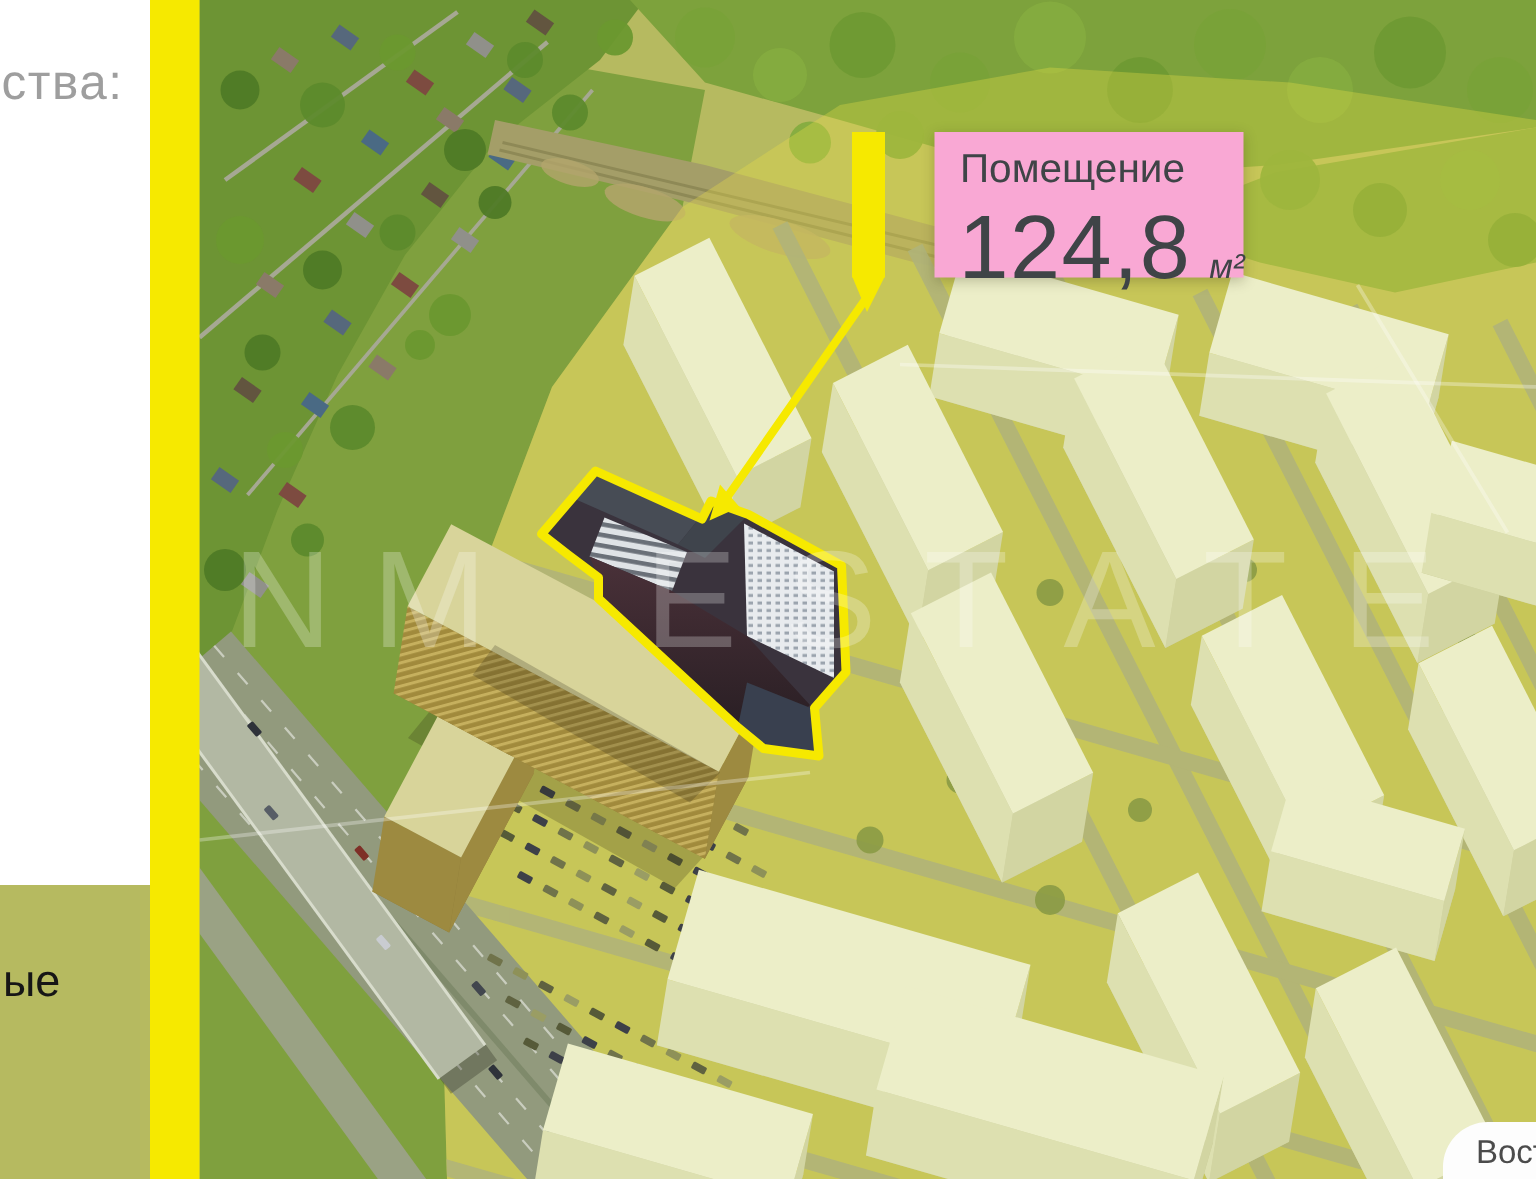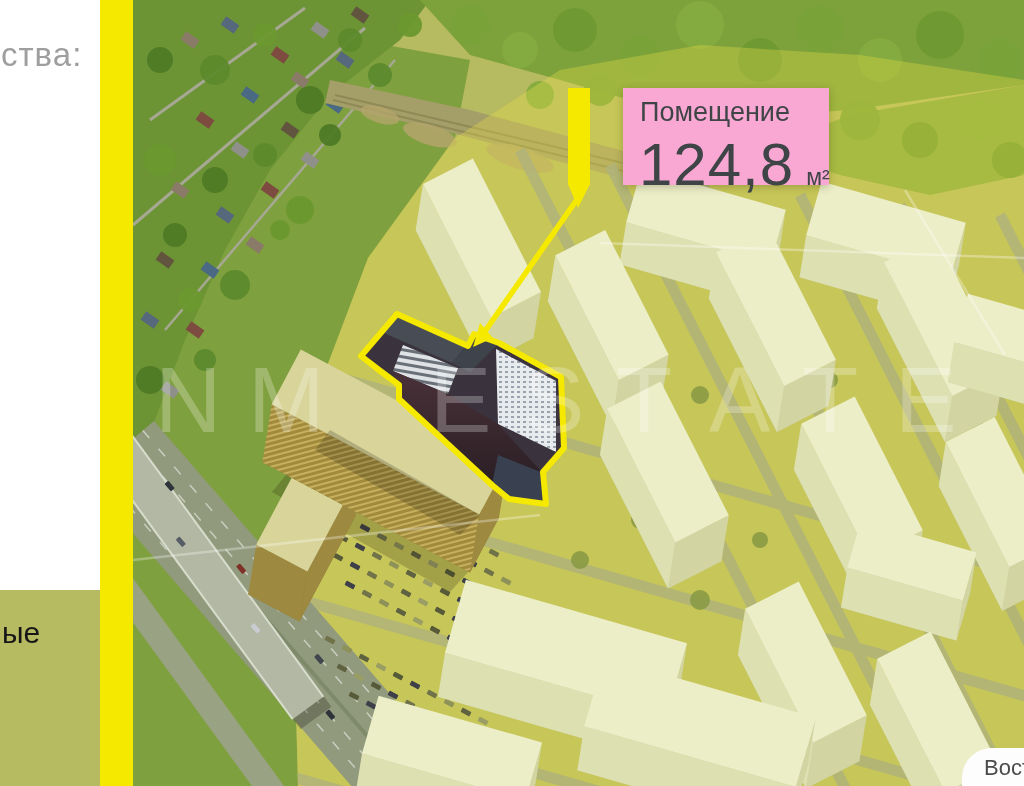--- a/index.html
+++ b/index.html
@@ -7,31 +7,31 @@
          font-family:"Liberation Sans", sans-serif;}
   
   .scene{position:absolute;inset:0;z-index:1;}
   
   .watermark{position:absolute;inset:0;z-index:2;pointer-events:none;}
   .watermark span{position:absolute;top:348px;font-size:92px;font-weight:400;
          color:rgba(255,255,255,0.25);letter-spacing:0;}
   
   .left-panel{position:absolute;left:0;top:0;width:100px;height:590px;background:#ffffff;z-index:4;}
   .left-text-top{position:absolute;left:1px;top:36px;font-size:33px;letter-spacing:1px;color:#9e9e9e;white-space:nowrap;}
-  .left-text-bottom{position:absolute;left:2px;top:616px;font-size:30px;color:#161616;white-space:nowrap;}
+  .left-text-bottom{position:absolute;left:2px;top:638px;font-size:30px;color:#161616;white-space:nowrap;}
   .accent-stripe{position:absolute;left:100px;top:0;width:33px;height:786px;background:var(--accent,#f6e900);z-index:4;}
   
   .callout{position:absolute;left:568px;top:88px;width:228px;height:97px;z-index:3;}
   .callout-bar{position:absolute;left:0;top:0;width:22px;height:97px;background:var(--accent,#f6e900);}
   .callout-box{position:absolute;left:22px;top:0;width:206px;height:97px;background:#f9a8d4;
          box-shadow:0 2px 8px rgba(40,40,10,0.25);margin-left:33px;}
   .callout-title{margin:9px 0 0 17px;font-size:27px;color:#3f4447;}
   .callout-value-row{margin:2px 0 0 16px;display:flex;align-items:baseline;color:#3f4447;}
   .callout-value{font-size:60px;letter-spacing:1px;}
-  .callout-unit{font-size:23px;margin-left:12px;}
+  .callout-unit{font-size:23px;margin-left:12px;font-style:italic;}
   
   .corner-label{position:absolute;left:962px;top:748px;width:120px;height:60px;background:#fdfdfd;
          border-top-left-radius:30px;z-index:3;}
   .corner-label span{position:absolute;left:22px;top:7px;font-size:22px;color:#4b4b4b;white-space:nowrap;}
 </style>
 </head>
 <body>
 
 <div class="stage">
 

